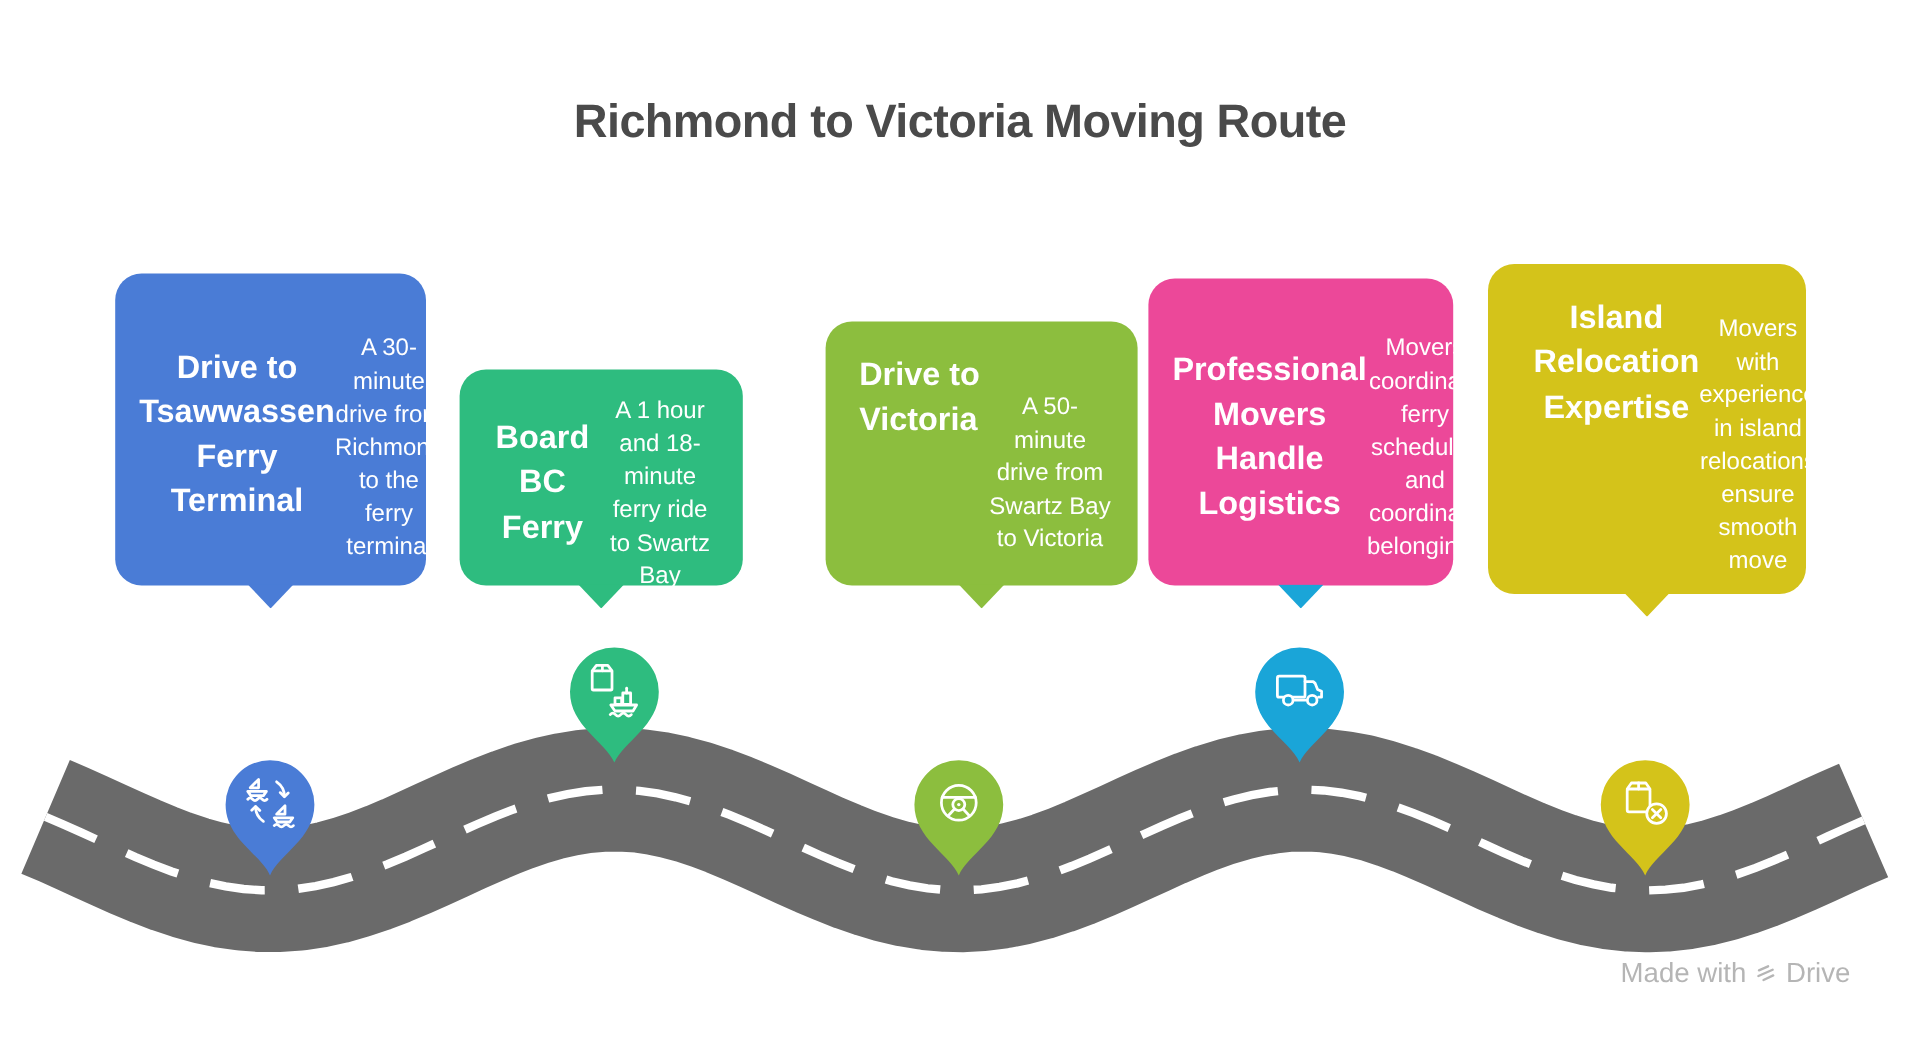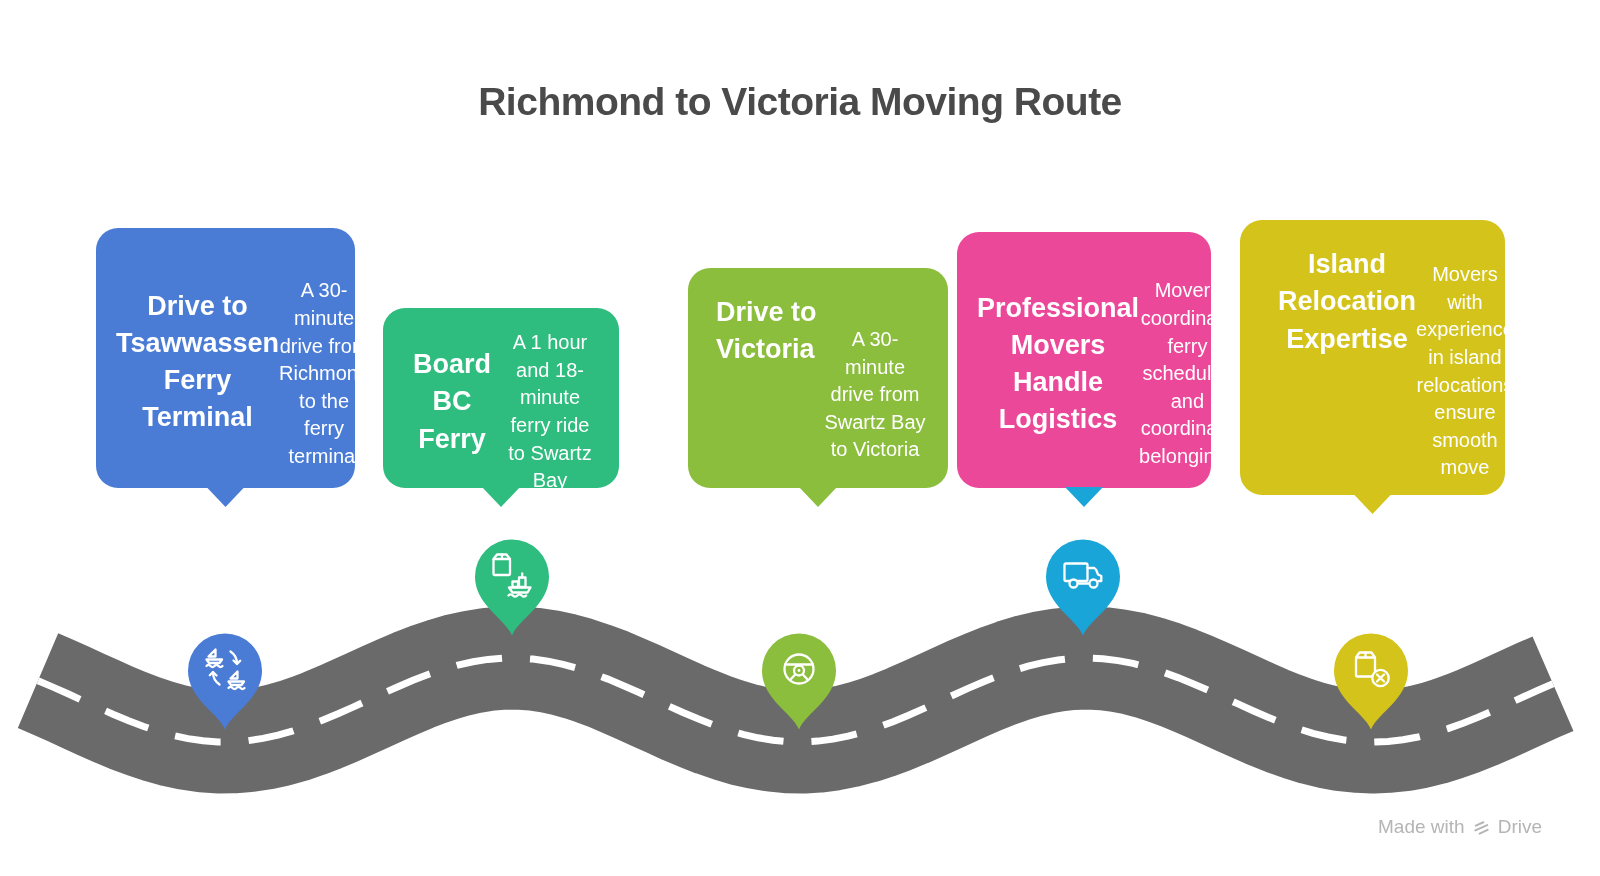--- a/index.html
+++ b/index.html
@@ -22,22 +22,22 @@
   .card-1 .card-body{margin-top:24px;}
   .card-3 .card-title{max-width:160px;text-align:left;margin-left:8px;align-self:flex-start;}
   .card-3 .card-body{margin-top:26px;}
   .card-5 .card-title{max-width:165px;align-self:flex-start;margin-left:18px;text-align:center;}
   .card-tail{
     position:absolute;bottom:-19px;left:50%;transform:translateX(-50%);
     width:38px;height:20px;clip-path:polygon(0 0,100% 0,50% 100%);
   }
   .pin{position:absolute;width:80px;height:100px;}
   .watermark{
-    position:absolute;right:58px;bottom:38px;display:flex;align-items:center;gap:7px;
-    font-size:19px;
+    position:absolute;right:58px;bottom:52px;display:flex;align-items:center;gap:7px;
+    font-size:23px;
     justify-content:center;
   }
 </style>
 </head>
 <body>
 
 <div class="stage">
 
   <svg class="road-svg" width="1600" height="876" viewBox="0 0 1600 876">
     <path id="road-base" fill="none" stroke-width="103" stroke-linecap="butt" stroke-linejoin="round" stroke="#6a6a6a" d="M38.0,680.7L53.0,687.1L68.0,693.8L83.0,700.7L98.0,707.5L113.0,714.2L128.0,720.5L143.0,726.2L158.0,731.2L173.0,735.4L188.0,738.6L203.0,740.8L218.0,741.9L233.0,741.8L248.0,740.7L263.0,738.4L278.0,735.1L293.0,730.9L308.0,725.8L323.0,720.1L338.0,713.8L353.0,707.1L368.0,700.2L383.0,693.4L398.0,686.7L413.0,680.3L428.0,674.5L443.0,669.4L458.0,665.1L473.0,661.8L488.0,659.4L503.0,658.2L518.0,658.1L533.0,659.1L548.0,661.2L563.0,664.4L578.0,668.5L593.0,673.5L608.0,679.1L623.0,685.4L638.0,692.0L653.0,698.9L668.0,705.7L683.0,712.5L698.0,718.8L713.0,724.7L728.0,729.9L743.0,734.4L758.0,737.8L773.0,740.3L788.0,741.7L803.0,742.0L818.0,741.1L833.0,739.1L848.0,736.1L863.0,732.1L878.0,727.3L893.0,721.7L908.0,715.5L923.0,708.9L938.0,702.1L953.0,695.2L968.0,688.4L983.0,682.0L998.0,676.0L1013.0,670.7L1028.0,666.2L1043.0,662.6L1058.0,660.0L1073.0,658.4L1088.0,658.0L1103.0,658.7L1118.0,660.6L1133.0,663.4L1148.0,667.3L1163.0,672.1L1178.0,677.6L1193.0,683.7L1208.0,690.2L1223.0,697.0L1238.0,703.9L1253.0,710.7L1268.0,717.2L1283.0,723.2L1298.0,728.6L1313.0,733.3L1328.0,737.0L1343.0,739.8L1358.0,741.4L1373.0,742.0L1388.0,741.4L1403.0,739.8L1418.0,737.0L1433.0,733.3L1448.0,728.6L1463.0,723.2L1478.0,717.2L1493.0,710.7L1508.0,703.9L1523.0,697.0L1538.0,690.2L1553.0,683.7"></path>
@@ -53,21 +53,21 @@
   </div>
 
   <div class="card card-2" style="left: 383px; top: 308px; width: 236px; height: 180px; background-color: rgb(46, 188, 127);">
     <div class="card-title">Board BC Ferry</div>
     <div class="card-body">A 1 hour and 18-minute ferry ride to Swartz Bay</div>
     <div class="card-tail" style="background-color: rgb(46, 188, 127);"></div>
   </div>
 
   <div class="card card-3" style="left: 669px; top: 268px; width: 260px; height: 220px; background-color: rgb(140, 190, 62); margin-left: 19px;">
     <div class="card-title">Drive to Victoria</div>
-    <div class="card-body">A 30-minute drive from Swartz Bay to Victoria</div>
+    <div class="card-body">A 50-minute drive from Swartz Bay to Victoria</div>
     <div class="card-tail" style="background-color: rgb(140, 190, 62);"></div>
   </div>
 
   <div class="card card-4" style="left: 957px; top: 232px; width: 254px; height: 256px; background-color: #ec4899;">
     <div class="card-title">Professional Movers Handle Logistics</div>
     <div class="card-body">Movers coordinate ferry schedules and coordinate belongings</div>
     <div class="card-tail" style="background-color: rgb(26, 165, 216);"></div>
   </div>
 
   <div class="card card-5" style="left: 1240px; top: 220px; width: 265px; height: 275px; background-color: rgb(212, 195, 26);">

